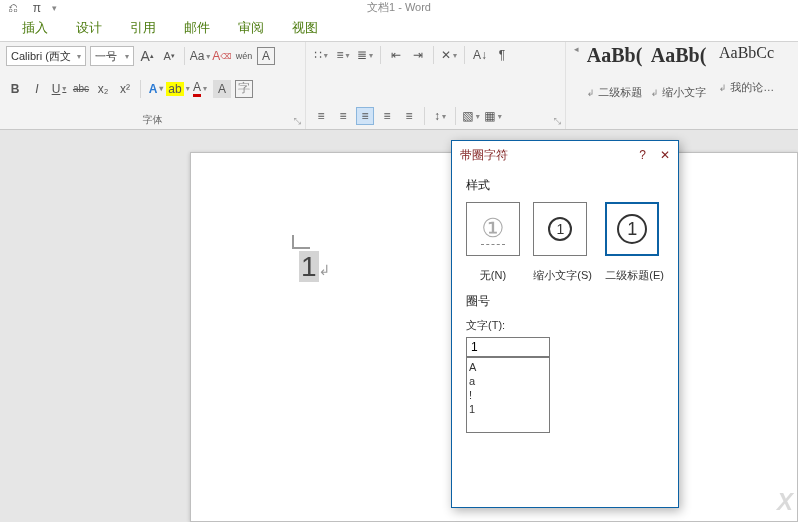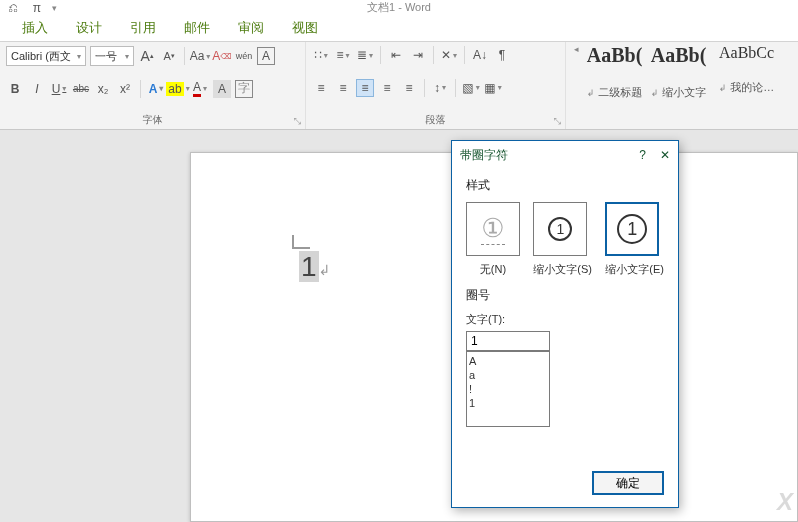--- a/index.html
+++ b/index.html
@@ -33,30 +33,30 @@
 
 
 .workspace { position: relative; height: 392px; background: #e6e6e6; }
 .page { position: absolute; left: 190px; top: 22px; width: 608px; height: 370px; background: #fff; border: 1px solid #bfbfbf; box-shadow: 0 1px 4px rgba(0,0,0,0.2); }
 .page-text { position: absolute; left: 108px; top: 98px; font-size: 28px; font-family: "SimSun", serif; color: #444; }
 .page-sel { background: #d4d4d4; padding: 0 2px; }
 .cursor-mark { position: absolute; left: 101px; top: 82px; width: 18px; height: 14px; border-left: 2px solid #999; border-bottom: 2px solid #999; }
 
 
 .dialog { position: absolute; left: 451px; top: 10px; width: 228px; height: 368px; background: #fff; border: 1px solid #0b61a4; box-shadow: 2px 3px 10px rgba(0,0,0,0.3); display: flex; flex-direction: column; }
-.dlg-title { height: 28px; display: flex; align-items: center; justify-content: space-between; padding: 0 8px; font-size: 12px; color: #14532d; }
+.dlg-title { height: 28px; display: flex; align-items: center; justify-content: space-between; padding: 0 8px; font-size: 12px; color: #7f1d1d; }
 .dlg-title .right { display: flex; gap: 14px; align-items: center; }
 .dlg-body { padding: 4px 14px; flex: 1; }
 .dlg-label { font-size: 12px; color: #222; margin: 4px 0 8px 0; }
 .style-opts { display: flex; gap: 8px; justify-content: space-between; }
 .style-opt { text-align: center; }
 .style-box { width: 54px; height: 54px; border: 1px solid #7a7a7a; display: flex; align-items: center; justify-content: center; font-size: 26px; font-family: "SimSun", serif; cursor: pointer; }
 .style-box.selected { border: 2px solid #0b61a4; }
 .circ { width: 30px; height: 30px; border: 2px solid #333; border-radius: 50%; display: flex; align-items: center; justify-content: center; font-size: 18px; }
-.style-cap { font-size: 11px; margin-top: 6px; }
+.style-cap { font-size: 11px; margin-top: 12px; }
 .enclose-row { display: flex; gap: 12px; margin-top: 0; }
 .enclose-col { flex: 1; }
 .enclose-col label { font-size: 11px; display: block; margin-bottom: 4px; }
 .text-input { width: 84px; height: 20px; border: 1px solid #7a7a7a; font-size: 12px; padding: 0 4px; }
 .listbox { width: 84px; height: 76px; border: 1px solid #7a7a7a; font-size: 11px; overflow-y: scroll; padding: 2px; line-height: 14px; }
 .listbox.shapes { overflow: hidden; padding: 0; }
 .shape-item { height: 15px; display: flex; align-items: center; padding-left: 5px; font-size: 10px; }
 .shape-item.sel { background: #0b61d8; color: #fff; }
 .dlg-buttons { display: flex; justify-content: flex-end; gap: 8px; padding: 8px 14px 12px; }
 .btn { width: 72px; height: 24px; border: 1px solid #888; background: #f4f4f4; font-size: 12px; cursor: pointer; }
@@ -148,21 +148,20 @@
       <span class="ic">≡</span>
       <span class="ic" style="background:#cfe3f7;border:1px solid #8bb6dd;">≡</span>
       <span class="ic">≡</span>
       <span class="ic">≡</span>
       <span class="sep"></span>
       <span class="ic dd">↕</span>
       <span class="sep"></span>
       <span class="ic dd">▧</span>
       <span class="ic dd">▦</span>
     </div>
-    <div class="rgrp-label">段落</div>
     <div class="rgrp-launcher">⤡</div>
   </div>
 
   <div class="rgrp" style="flex:1;border-right:none;padding:0;">
     <div class="styles">
       <span class="expand-icon">◂</span>
       <div class="style-item">
         <div class="style-prev" style="font-size:20px;">AaBb(</div>
         <div class="style-name"><span class="expand-icon">↲</span><span>二级标题</span></div>
       </div>
@@ -206,37 +205,36 @@
         <div class="style-opt">
           <div class="style-box">
               <span class="circ" style="width:24px;height:24px;font-size:14px;">1</span>
             </div>
           <div class="style-cap">缩小文字(S)</div>
         </div>
         <div class="style-opt">
           <div class="style-box selected">
               <span class="circ">1</span>
             </div>
-          <div class="style-cap">缩小文字(E)</div>
+          <div class="style-cap">二级标题(E)</div>
         </div>
       </div>
 
       <div class="dlg-label" style="margin-top:10px;">圈号</div>
       <div class="enclose-row">
         <div class="enclose-col">
           <label>文字(T):</label>
           <input class="text-input" value="1" style="">
           <div class="listbox">
             <div>A</div>
             <div>a</div>
             <div>!</div>
             <div>1</div>
           </div>
         </div>
       </div>
     </div>
     <div class="dlg-buttons">
-      <button class="btn primary">确定</button>
     </div>
   </div>
 
   <div class="watermark">X</div>
 </div>
 
 </body></html>

